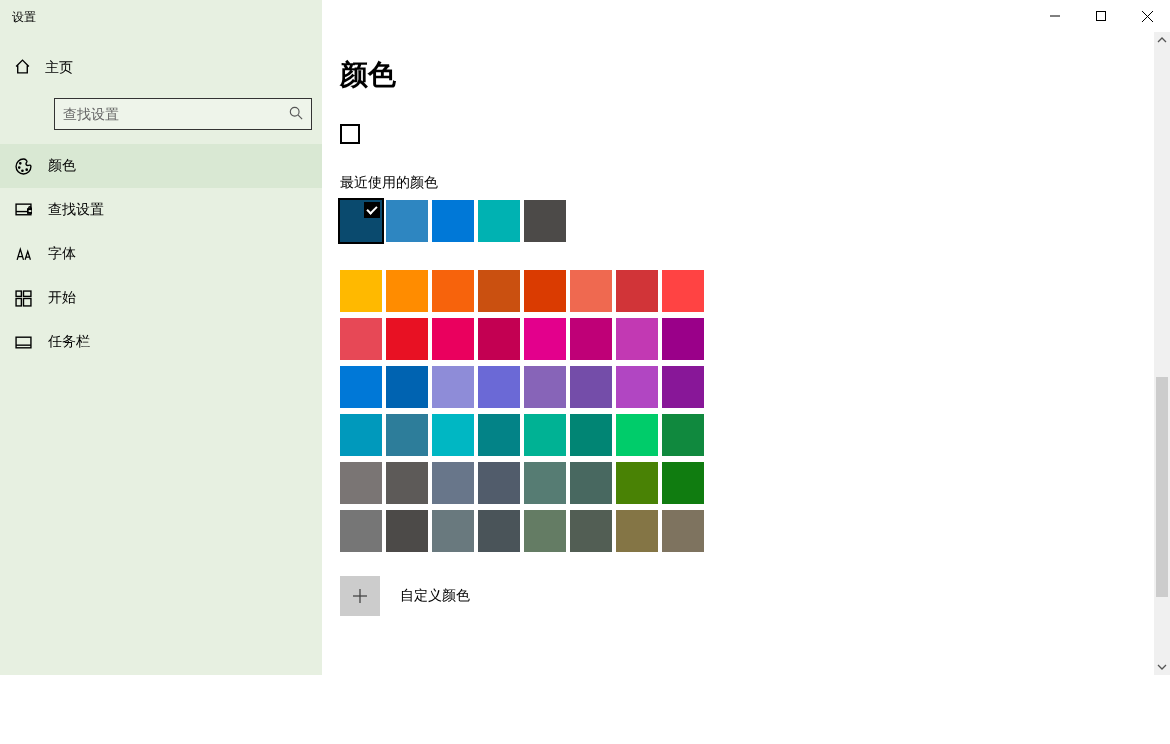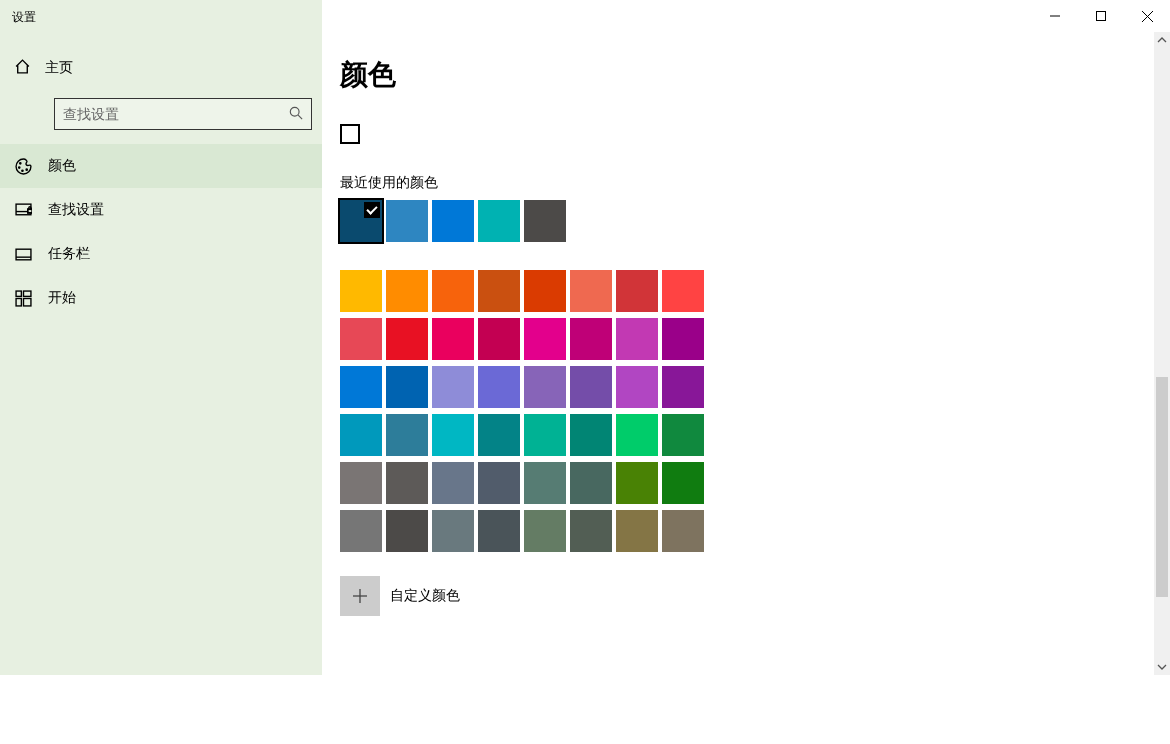--- a/index.html
+++ b/index.html
@@ -29,21 +29,21 @@
   .checkbox-row{display:flex;align-items:center;gap:12px;margin-bottom:30px;}
   .checkbox{width:20px;height:20px;border:2px solid #000;flex-shrink:0;}
   .section-label{font-size:14px;margin-bottom:8px;}
   .swatch-row{display:flex;gap:4px;margin-bottom:28px;}
   .swatch{width:42px;height:42px;position:relative;}
   .swatch.selected{outline:2px solid #000;outline-offset:0;}
   .swatch .check{position:absolute;top:2px;right:2px;width:16px;height:16px;background:#000;display:flex;align-items:center;justify-content:center;}
   .swatch .check::after{content:"";width:8px;height:4px;border-left:2px solid #fff;border-bottom:2px solid #fff;transform:rotate(-45deg);margin-top:-2px;}
   .palette{display:flex;flex-direction:column;gap:6px;margin-bottom:24px;}
   .palette-row{display:flex;gap:4px;}
-  .custom-row{display:flex;align-items:center;gap:10px;margin-bottom:32px;}
+  .custom-row{display:flex;align-items:center;gap:20px;margin-bottom:32px;}
   .plus-btn{width:40px;height:40px;background:#ccc;display:flex;align-items:center;justify-content:center;font-size:20px;color:#333;}
   .footer-txt{font-size:14px;color:#333;}
   
   .scrollbar{position:absolute;right:0;top:32px;bottom:0;width:16px;background:#f0f0f0;}
   .scroll-arrow{height:16px;display:flex;align-items:center;justify-content:center;color:#555;}
   .scroll-arrow svg{width:10px;height:10px;}
   .scroll-thumb{position:absolute;left:2px;right:2px;background:#ccc;}
   .ico{width:17px;height:17px;}
 </style>
 </head>
@@ -118,37 +118,46 @@
                 <line x1="1" y1="9" x2="15" y2="9"></line>
                 <rect x="12" y="6.5" width="5" height="4" fill="#e7f0e1"></rect>
                 <rect x="12" y="7" width="4" height="3"></rect>
                 <path d="M13 7 V5.5 A1 1 0 0 1 15 5.5 V7"></path>
               </svg>
             </span>
             <span class="nav-label">查找设置</span>
           </div>
           <div class="nav-item">
             <span class="icon">
-              <svg class="ico" viewBox="0 0 16 16" fill="none" stroke="#000" stroke-width="1.3">
-                <rect x="1" y="3" width="14" height="10"></rect>
-                <line x1="1" y1="10.5" x2="15" y2="10.5"></line>
-              </svg>
-            </span>
-            <span class="nav-label">任务栏</span>
+              <svg class="ico" viewBox="0 0 16 16" fill="none" stroke="#000" stroke-width="1.2">
+                <path d="M2 13 L5 3 L8 13 M3 10 H7"></path>
+                <path d="M9.5 13 L12 5 L14.5 13 M10.3 10.5 H13.7"></path>
+              </svg>
+            </span>
+            <span class="nav-label">字体</span>
           </div>
           <div class="nav-item">
             <span class="icon">
               <svg class="ico" viewBox="0 0 16 16" fill="none" stroke="#000" stroke-width="1.3">
                 <rect x="1" y="1" width="5" height="5"></rect>
                 <rect x="8" y="1" width="7" height="5"></rect>
                 <rect x="1" y="8" width="5" height="7"></rect>
                 <rect x="8" y="8" width="7" height="7"></rect>
               </svg>
             </span>
             <span class="nav-label">开始</span>
+          </div>
+          <div class="nav-item">
+            <span class="icon">
+              <svg class="ico" viewBox="0 0 16 16" fill="none" stroke="#000" stroke-width="1.3">
+                <rect x="1" y="3" width="14" height="10"></rect>
+                <line x1="1" y1="10.5" x2="15" y2="10.5"></line>
+              </svg>
+            </span>
+            <span class="nav-label">任务栏</span>
           </div>
         </div>
     </div>
 
     <div class="main">
       <h1>颜色</h1>
 
       <div class="checkbox-row">
         <div class="checkbox"></div>
       </div>

